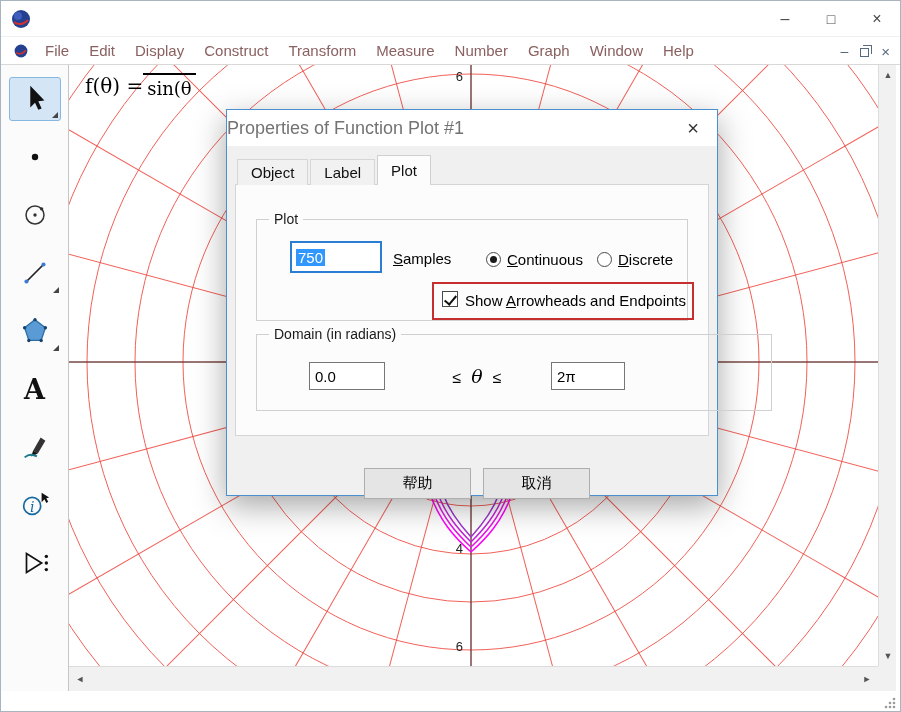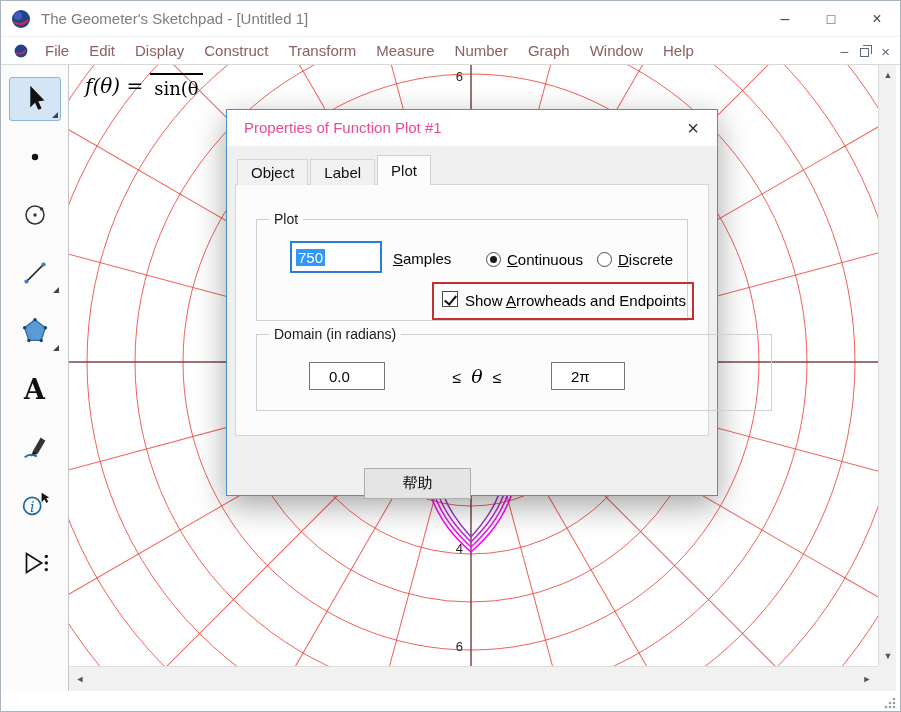--- a/index.html
+++ b/index.html
@@ -36,44 +36,44 @@
   
   .canvas { position:absolute; left:68px; top:64px; width:809px; height:601px; background:#fff; overflow:hidden; }
   .grid-svg { position:absolute; left:0; top:0; }
   .tick { position:absolute; width:18px; text-align:right; font-size:13px; color:#1d1d1d; z-index:2; }
   .tick.t-top { left:376px; top:4px; }
   .tick.t-mid { left:376px; top:476px; }
   .tick.t-bot { left:376px; top:574px; }
 
   
   .formula { position:absolute; left:16px; top:8px; z-index:3; display:flex; align-items:center; font-family:"DejaVu Serif", serif; color:#000; }
-  .f-lhs { font-style:italic; font-size:20px; margin-right:7px; }
+  .f-lhs { font-size:20px; }
   .frac { display:inline-flex; flex-direction:column; }
   .num { display:flex; align-items:flex-end; font-size:18px; padding:0 4px 3px 4px; }
   .sqrt-sign { font-size:23px; line-height:18px; margin:0 0 -2px 2px; }
   .abs-box { border:1px solid #cc3b3b; padding:1px 2px; margin-left:1px; }
   .radicand { border-top:2px solid #000; padding:0 3px; display:inline-block; }
   .frac-bar { height:2px; background:#000; width:100%; }
   .den { font-size:18px; padding:3px 4px 0 4px; text-align:left; }
 
   
   .dialog { position:absolute; left:157px; top:44px; width:492px; height:387px; background:#f0f0f0; border:1px solid #4a90cf; box-shadow:0 10px 30px rgba(0,0,0,0.35); z-index:10; }
   .dlg-titlebar { position:absolute; left:0; top:0; width:100%; height:36px; background:#fff; }
-  .dlg-title { font-size:15px; color:#ec4899; line-height:36px; padding-left:17px; }
+  .dlg-title { font-size:18px; color:#737373; line-height:36px; }
   .dlg-close { position:absolute; right:8px; top:4px; width:32px; height:28px; display:flex; align-items:center; justify-content:center; font-size:20px; color:#333; }
   .tabs { position:absolute; left:10px; top:45px; height:30px; display:flex; align-items:flex-end; z-index:3; }
   .tab { height:26px; line-height:25px; padding:0 13px; background:#f1f1f1; border:1px solid #d6d6d6; border-bottom:none; margin-right:2px; font-size:15px; color:#111; }
   .tab.active { height:30px; line-height:29px; background:#fcfcfc; border-color:#cfcfcf; }
   .pane { position:absolute; left:8px; top:74px; width:474px; height:252px; background:#fcfcfc; border:1px solid #d5d5d5; z-index:2; }
   .group { position:absolute; border:1px solid #d0d0d0; }
   .group-label { position:absolute; top:-9px; left:12px; background:#fcfcfc; padding:0 5px; font-size:14px; color:#1a1a1a; }
   .grp-plot { left:20px; top:34px; width:432px; height:102px; }
   .grp-domain { left:20px; top:149px; width:516px; height:77px; }
 
-  .tb { position:absolute; background:#fff; border:1px solid #767676; font-size:15px; display:flex; align-items:center; padding-left:19px; color:#000; }
+  .tb { position:absolute; background:#fff; border:1px solid #767676; font-size:15px; display:flex; align-items:center; padding-left:5px; color:#000; }
   .tb-focus { border:2px solid #2b7cd3; padding-left:4px; }
   .sel-text { background:#3297fd; color:#fff; padding:0 2px; }
   .samples-input { left:33px; top:21px; width:92px; height:32px; }
   .lbl { position:absolute; font-size:15px; color:#000; white-space:nowrap; }
   .u { text-decoration:underline; }
   .samples-lbl { left:136px; top:30px; }
   .radio { position:absolute; width:15px; height:15px; border:1px solid #4a4a4a; border-radius:50%; background:#fff; }
   .radio.checked::after { content:''; position:absolute; left:3px; top:3px; width:7px; height:7px; border-radius:50%; background:#1a1a1a; }
   .radio-cont { left:229px; top:32px; }
   .radio-cont-lbl { left:250px; top:31px; }
@@ -110,21 +110,20 @@
 <body>
 
 <div class="window">
 
   <div class="titlebar">
     <svg class="app-icon" viewBox="0 0 20 20">
       <circle cx="10" cy="10" r="9" fill="#24408f"></circle>
       <circle cx="7" cy="7" r="4" fill="#4a6ad0" opacity="0.7"></circle>
       <path d="M3,13 Q10,18 17,11" stroke="#d03030" stroke-width="2" fill="none"></path>
     </svg>
-    <span class="title-text">The Geometer's Sketchpad - [Untitled 1]</span>
     <div class="win-controls">
       <span class="win-btn">–</span>
       <span class="win-btn max">□</span>
       <span class="win-btn">×</span>
     </div>
   </div>
 
   <div class="menubar">
     <svg class="mb-icon" viewBox="0 0 20 20">
       <circle cx="10" cy="10" r="8" fill="#24408f"></circle>
@@ -310,20 +309,21 @@
             <span>0.0</span>
           </div>
           <span class="relation"><span>≤</span><span class="theta">θ</span><span>≤</span></span>
           <div class="tb domain-max">
             <span>2π</span>
           </div>
         </div>
 
       </div>
       <div class="dlg-btn btn-help">帮助</div>
+      <div class="dlg-btn btn-cancel">取消</div>
     </div>
   </div>
 
   <div class="vscroll">
     <span class="sb-arrow sb-up">▲</span>
     <span class="sb-arrow sb-down">▼</span>
   </div>
   <div class="hscroll">
     <span class="sb-arrow sb-left">◄</span>
     <span class="sb-arrow sb-right">►</span>

